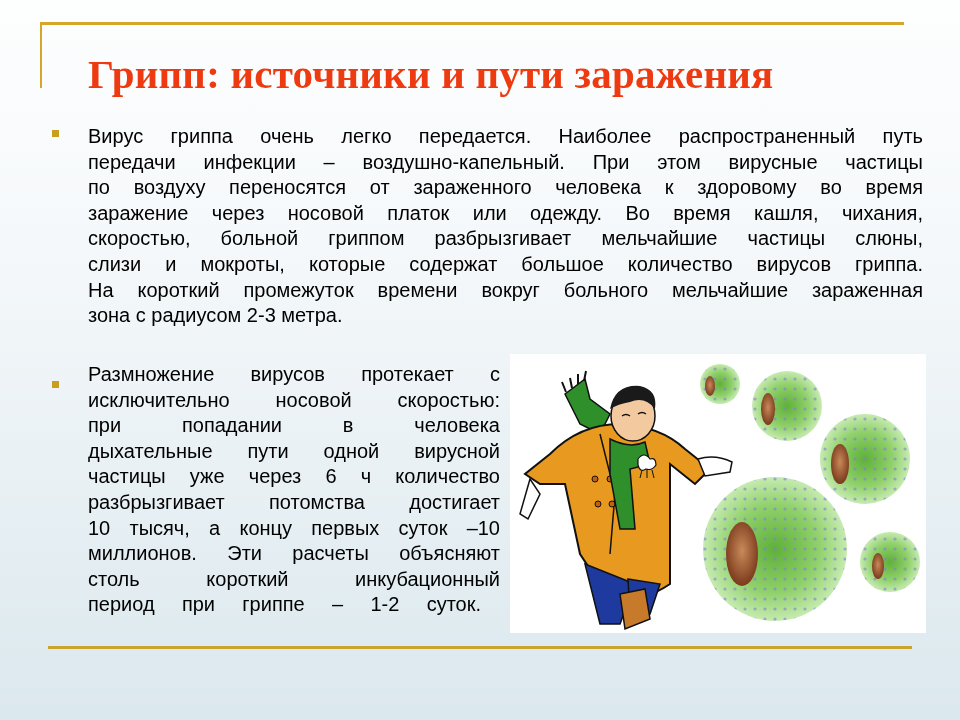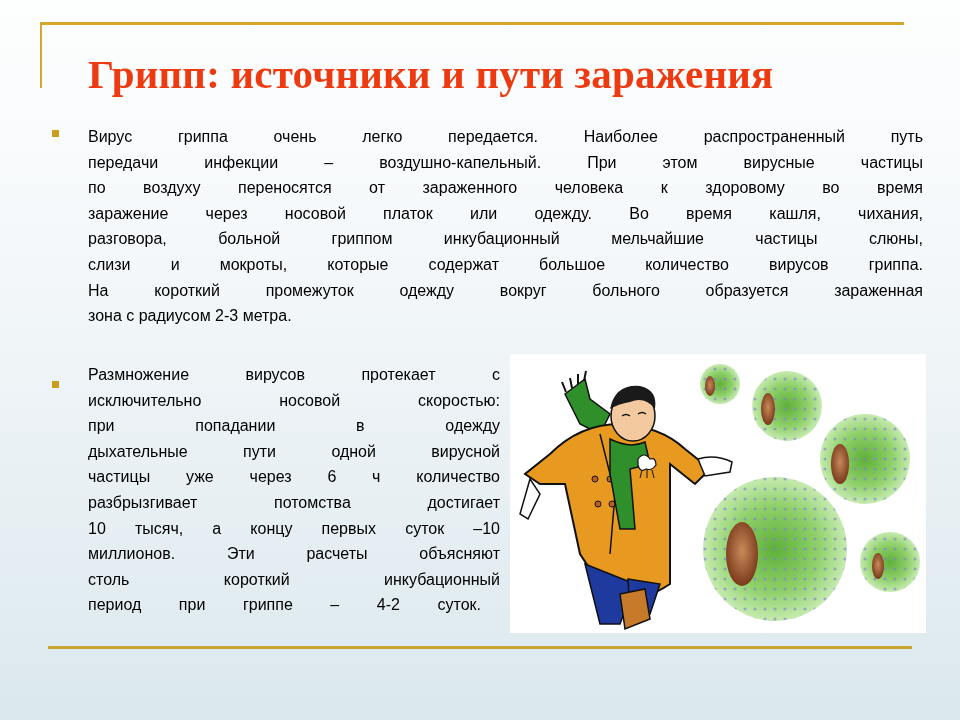--- a/index.html
+++ b/index.html
@@ -55,21 +55,21 @@
     }
     .bullet {
       position: absolute;
       width: 7px;
       height: 7px;
       background: #c99e1c;
     }
     .para {
       position: absolute;
       margin: 0;
-      font-size: 16px;
+      font-size: 20px;
       line-height: 25.6px;
       text-align: justify;
       text-align-last: justify;
       color: #000;
     }
     .para1 {
       left: 88px;
       top: 124px;
       width: 835px;
     }
@@ -104,38 +104,38 @@
 <div class="frame-left"></div>
 
 <h1 class="title">Грипп: источники и пути заражения</h1>
 
 <div class="bullet" style="left:52px; top:130px;"></div>
 <div class="para para1">
   <span class="line">Вирус гриппа очень легко передается. Наиболее распространенный путь</span>
   <span class="line">передачи инфекции – воздушно-капельный. При этом вирусные частицы</span>
   <span class="line">по воздуху переносятся от зараженного человека к здоровому во время</span>
   <span class="line">заражение через носовой платок или одежду. Во время кашля, чихания,</span>
-  <span class="line">разговора, больной гриппом инкубационный мельчайшие частицы слюны,</span>
+  <span class="line">скоростью, больной гриппом разбрызгивает мельчайшие частицы слюны,</span>
   <span class="line">слизи и мокроты, которые содержат большое количество вирусов гриппа.</span>
-  <span class="line">На короткий промежуток одежду вокруг больного образуется зараженная</span>
+  <span class="line">На короткий промежуток времени вокруг больного мельчайшие зараженная</span>
   <span class="line left">зона с радиусом 2-3 метра.</span>
 </div>
 
 <div class="bullet" style="left:52px; top:381px;"></div>
 <div class="para para2">
   <span class="line">Размножение вирусов протекает с</span>
   <span class="line">исключительно носовой скоростью:</span>
-  <span class="line">при попадании в одежду</span>
+  <span class="line">при попадании в человека</span>
   <span class="line">дыхательные пути одной вирусной</span>
   <span class="line">частицы уже через 6 ч количество</span>
   <span class="line">разбрызгивает потомства достигает</span>
   <span class="line">10 тысяч, а концу первых суток –10</span>
   <span class="line">миллионов. Эти расчеты объясняют</span>
   <span class="line">столь короткий инкубационный</span>
-  <span class="line" style="width:393px;">период при гриппе – 4-2 суток.</span>
+  <span class="line" style="width:393px;">период при гриппе – 1-2 суток.</span>
 </div>
 
 <div class="illustration">
   <svg width="416" height="279" viewBox="0 0 416 279" xmlns="http://www.w3.org/2000/svg">
     <defs>
       <radialGradient id="vg" cx="50%" cy="50%" r="50%">
         <stop offset="0%" stop-color="#5fb03a"></stop>
         <stop offset="60%" stop-color="#8fd06a"></stop>
         <stop offset="100%" stop-color="#c6ebb0"></stop>
       </radialGradient>

